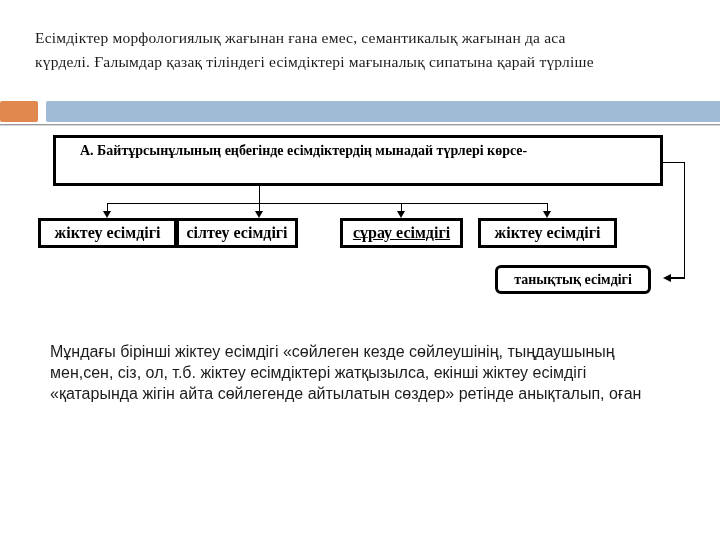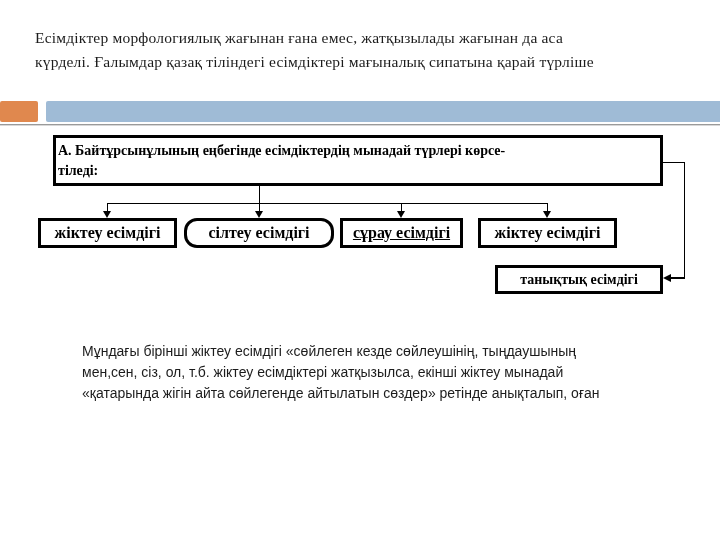--- a/index.html
+++ b/index.html
@@ -24,31 +24,31 @@
   .band-blue{left:46px;top:101px;width:674px;height:21px;background:#9fbbd6;border-radius:2px 0 0 2px;}
   .divider{left:0;top:123.5px;width:720px;height:1.5px;background:#9a9a9a;box-shadow:0 1px 0 #d8d8d8;}
 
   
   .dbox{
     box-sizing:border-box;border:3px solid #000;background:#fff;
     font-family:"Liberation Serif", serif;font-weight:700;color:#000;
   }
   .title-box{
     left:53px;top:135px;width:610px;height:51px;
-    padding:3px 2px;font-size:14px;line-height:19.5px;
+    padding:3px 24px;font-size:14px;line-height:19.5px;
   }
   .node{
     display:flex;align-items:center;justify-content:center;
     font-size:16px;top:218px;height:30px;white-space:nowrap;
   }
   .node1{left:38px;width:139px;}
-  .node2{left:184px;width:150px;border-radius:13px;}
+  .node2{left:176px;width:122px;}
   .node3{left:340px;width:123px;text-decoration:underline;}
   .node4{left:478px;width:139px;}
-  .node5{left:495px;top:265px;width:168px;height:29px;display:flex;align-items:center;justify-content:center;font-size:14px;white-space:nowrap;}
+  .node5{left:495px;top:265px;width:156px;height:29px;display:flex;align-items:center;justify-content:center;font-size:14px;white-space:nowrap;border-radius:6px;}
 
   
   .cline{background:#000;}
   .stub-v{left:258.5px;top:186px;width:1.5px;height:17px;}
   .h-main{left:106.5px;top:202.5px;width:441px;height:1.5px;}
   .stem{top:202.5px;width:1.5px;height:10px;}
   .stem1{left:106.5px;} .stem2{left:258.5px;} .stem3{left:400.5px;} .stem4{left:546.5px;}
   .arrow-down{
     width:0;height:0;top:210.5px;
     border-left:4.5px solid transparent;border-right:4.5px solid transparent;
@@ -61,40 +61,38 @@
   .arrow-left{
     width:0;height:0;left:663px;top:273.5px;
     border-top:4.5px solid transparent;border-bottom:4.5px solid transparent;
     border-right:8px solid #000;
   }
 
   
   .bodytext{
     left:50px;top:341px;
     font-family:"Liberation Sans", sans-serif;
-    font-size:14px;line-height:21.2px;
+    font-size:16px;line-height:21.2px;
     color:#1c1c1c;
-    margin-left:32px;
   }
 </style>
 </head>
 <body>
 
 <div class="abs intro">
-  <div class="line">Есімдіктер морфологиялық жағынан ғана емес, жатқызылады жағынан да аса</div>
+  <div class="line">Есімдіктер морфологиялық жағынан ғана емес, семантикалық жағынан да аса</div>
   <div class="line">күрделі. Ғалымдар қазақ тіліндегі есімдіктері мағыналық сипатына қарай түрліше</div>
 </div>
 
 <div class="abs band-orange"></div>
 <div class="abs band-blue"></div>
 <div class="abs divider"></div>
 
 <div class="abs dbox title-box">
   <div class="line">А. Байтұрсынұлының еңбегінде есімдіктердің мынадай түрлері көрсе-</div>
-  <div class="line">тіледі:</div>
 </div>
 
 <div class="abs cline stub-v"></div>
 <div class="abs cline h-main"></div>
 <div class="abs cline stem stem1"></div>
 <div class="abs cline stem stem2"></div>
 <div class="abs cline stem stem3"></div>
 <div class="abs cline stem stem4"></div>
 <div class="abs arrow-down ad1"></div>
 <div class="abs arrow-down ad2"></div>
@@ -107,15 +105,15 @@
 <div class="abs arrow-left"></div>
 
 <div class="abs dbox node node1">жіктеу есімдігі</div>
 <div class="abs dbox node node2">сілтеу есімдігі</div>
 <div class="abs dbox node node3">сұрау есімдігі</div>
 <div class="abs dbox node node4">жіктеу есімдігі</div>
 <div class="abs dbox node5">танықтық есімдігі</div>
 
 <div class="abs bodytext">
   <div class="line">Мұндағы бірінші жіктеу есімдігі «сөйлеген кезде сөйлеушінің, тыңдаушының</div>
-  <div class="line">мен,сен, сіз, ол, т.б. жіктеу есімдіктері жатқызылса, екінші жіктеу мынадай</div>
+  <div class="line">мен,сен, сіз, ол, т.б. жіктеу есімдіктері жатқызылса, екінші жіктеу есімдігі</div>
   <div class="line">«қатарында жігін айта сөйлегенде айтылатын сөздер» ретінде анықталып, оған</div>
 </div>
 
 </body></html>

